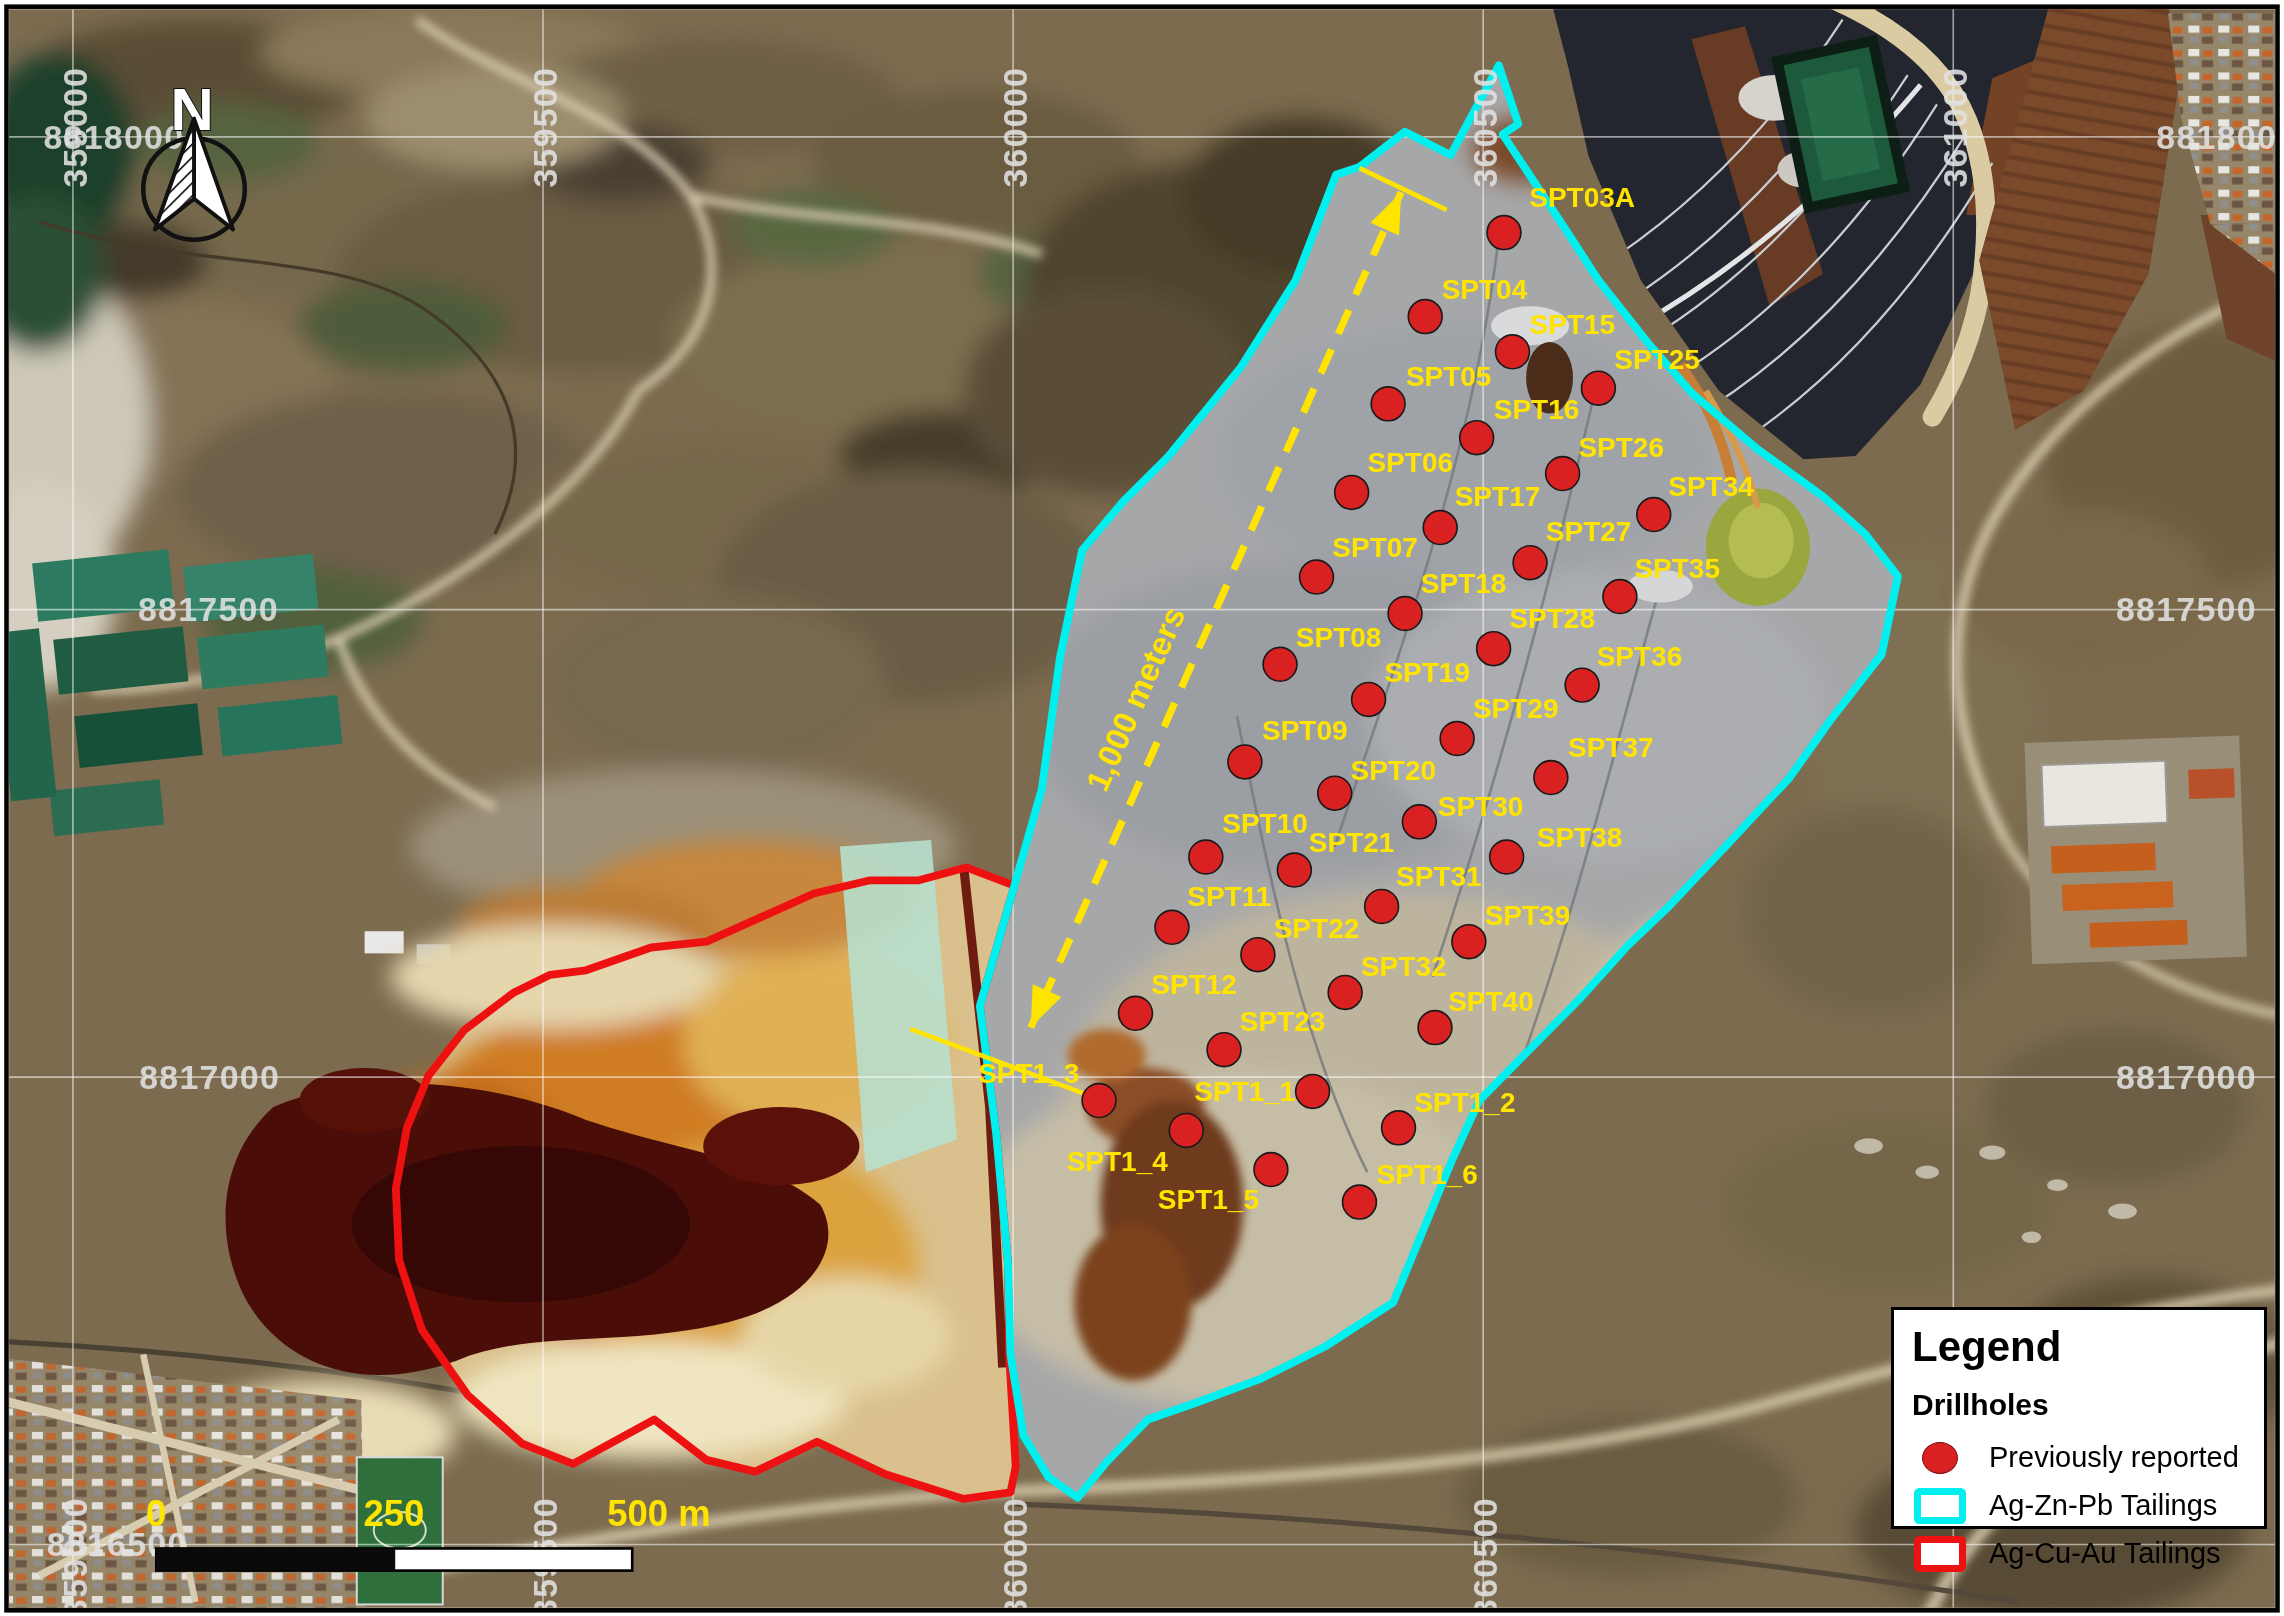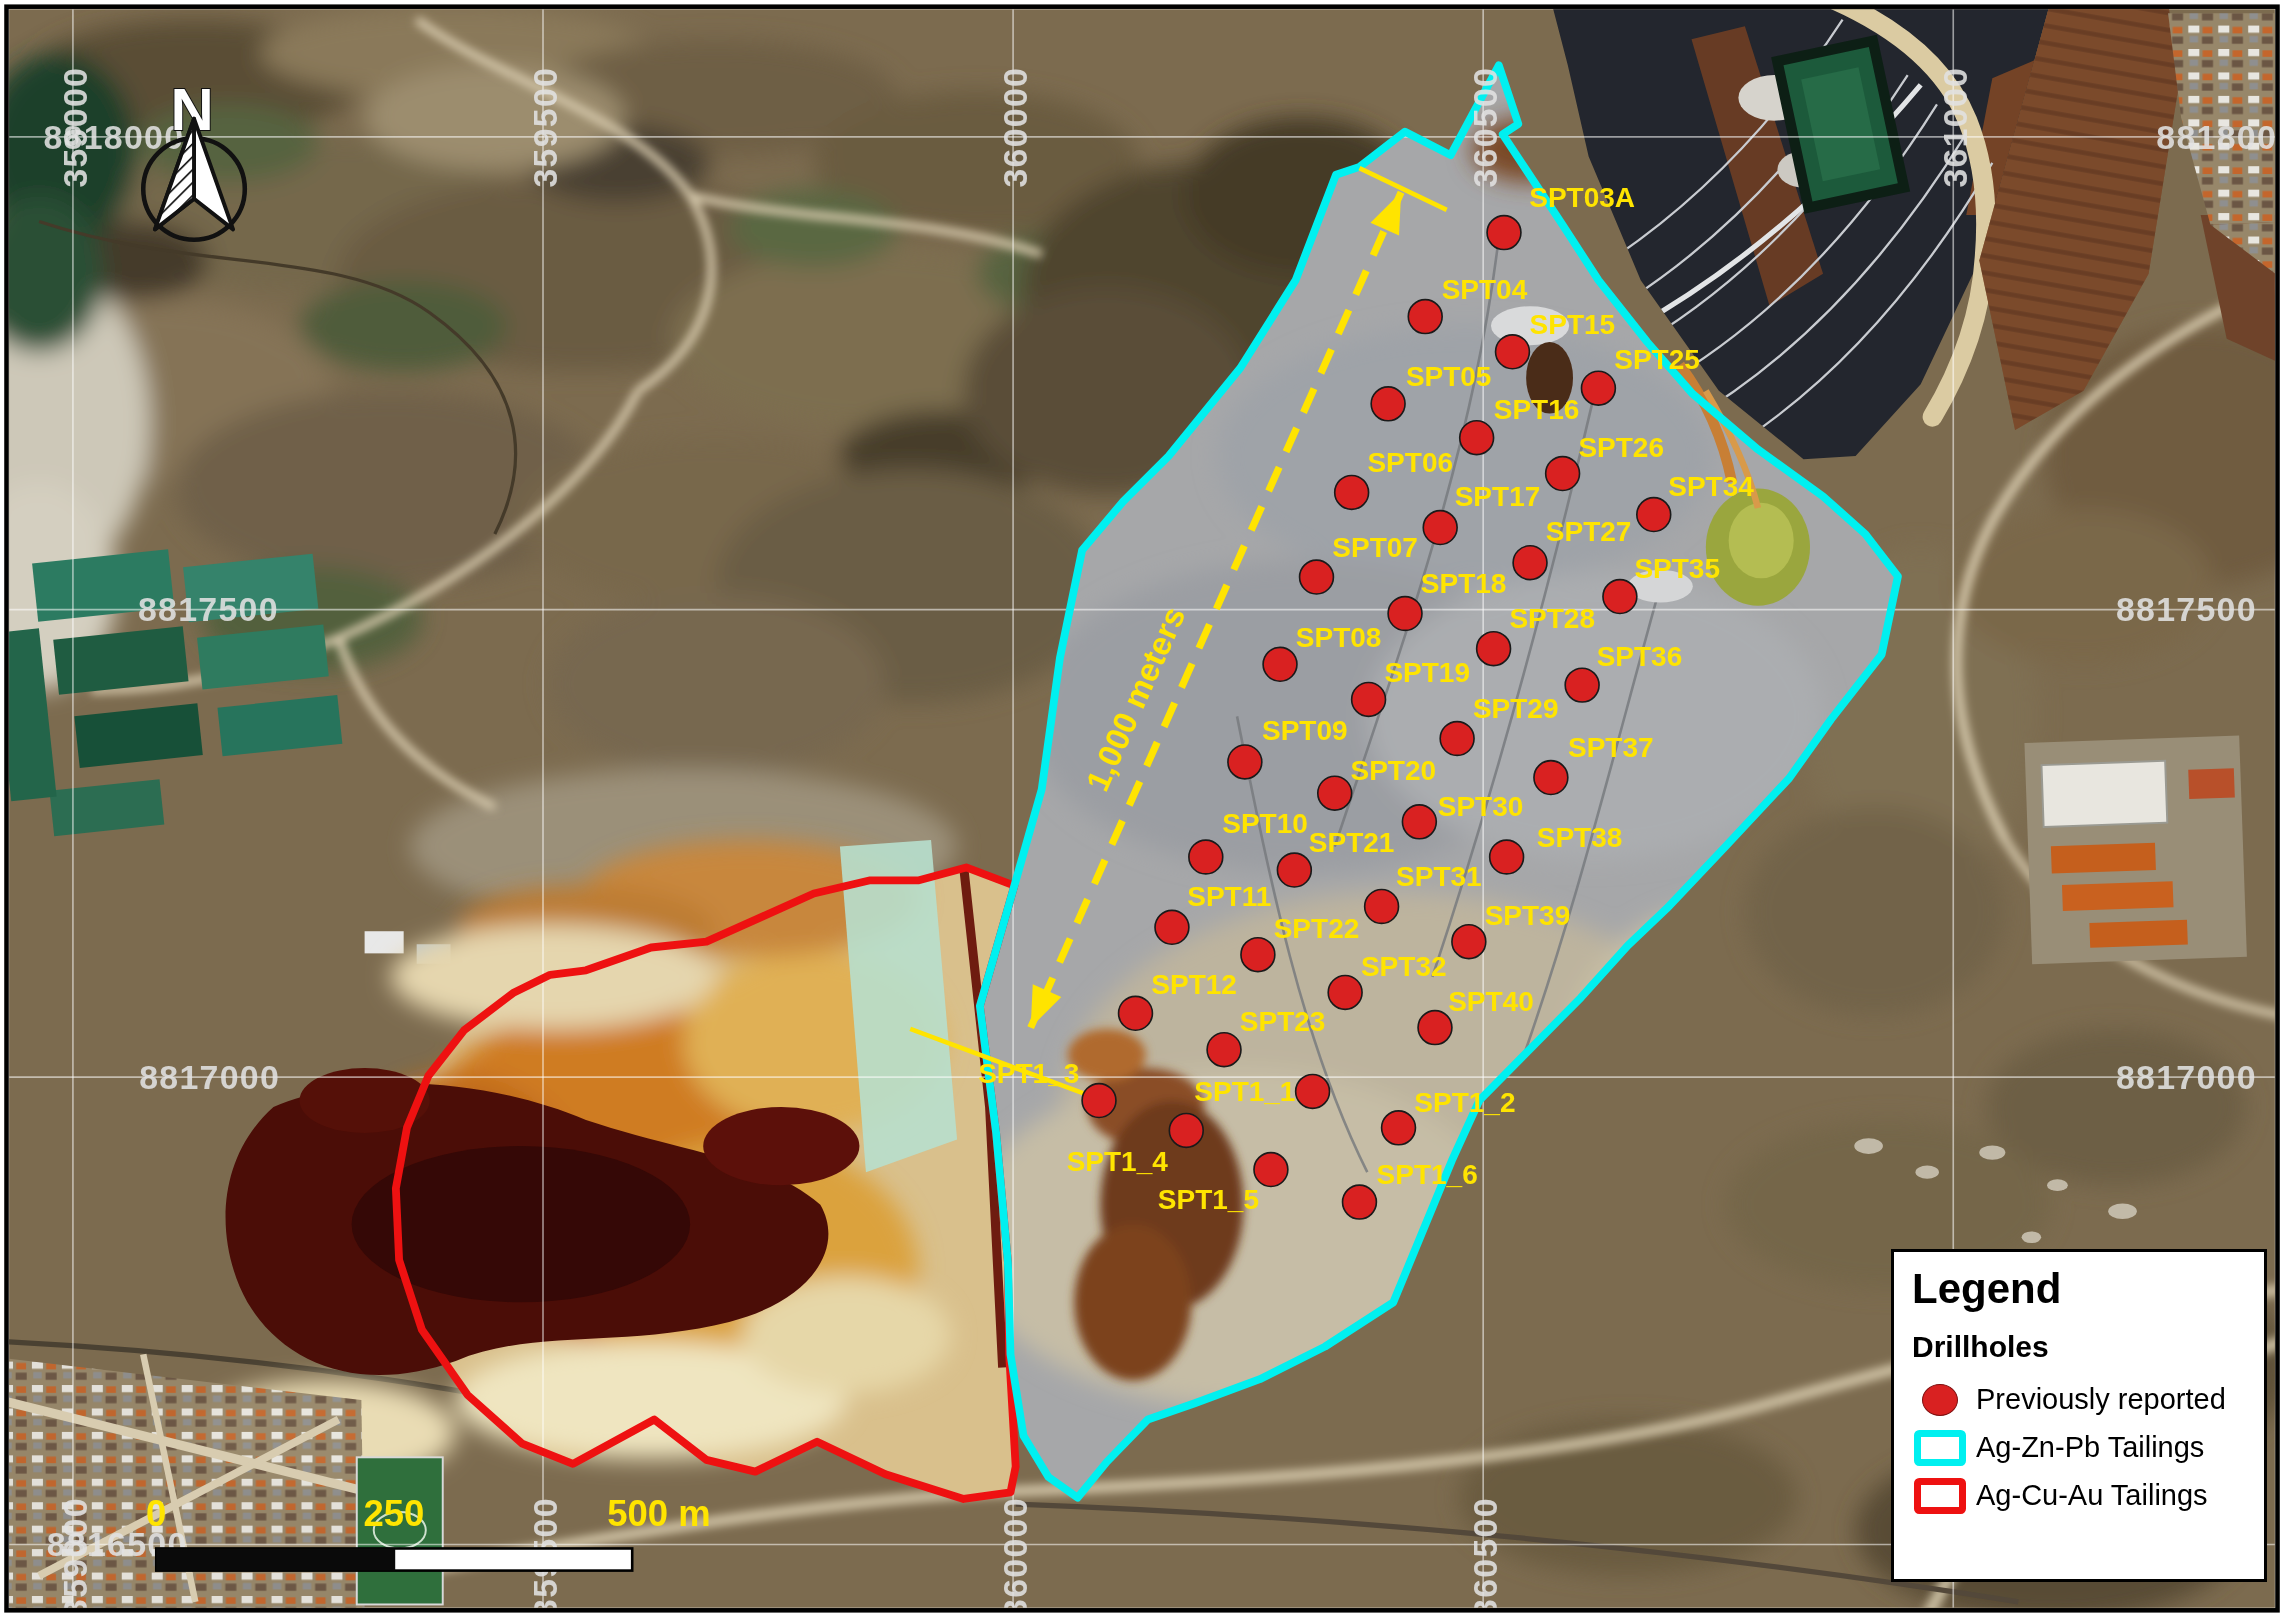--- a/index.html
+++ b/index.html
@@ -6,31 +6,31 @@
   .page{position:relative;width:2284px;height:1617px;background:#ffffff;overflow:hidden;
         font-family:"Liberation Sans",sans-serif;}
   svg{position:absolute;left:0;top:0;}
   text{font-family:"Liberation Sans",sans-serif;}
   .gridlab{font-weight:bold;font-size:52px;fill:#e2e2e2;opacity:.88;letter-spacing:2px;}
   .holelab{font-weight:bold;font-size:43px;}
   .scalelab{font-weight:bold;font-size:56px;}
   .measlab{font-weight:bold;font-size:50px;}
   .nlab{font-weight:bold;font-size:92px;fill:#ffffff;stroke:#111;stroke-width:3px;paint-order:stroke;}
   
-  .legend{position:absolute;left:1891px;top:1249px;width:376px;height:333px;background:#ffffff;
+  .legend{position:absolute;left:1891px;top:1307px;width:376px;height:222px;background:#ffffff;
           border:3.3px solid #000;box-sizing:border-box;padding:9px 0 0 18px;}
   .legend-title{font-size:42px;font-weight:bold;color:#000;margin:3.9px 0 17px 0;}
   .legend-section{font-size:30px;font-weight:bold;color:#000;margin:0 0 11.7px 0;}
   .legend-row{display:flex;align-items:center;height:48px;}
   .sym{width:56px;display:flex;justify-content:center;align-items:center;flex:0 0 56px;}
   .sym-dot{width:34px;height:30px;border-radius:50%;background:#d92121;border:1.3px solid #7e0f0f;}
   .sym-rect{width:38px;height:22px;background:#fff;border-radius:5.2px;}
   .sym-cyan{border:7.8px solid #00f0f0;}
   .sym-red{border:7.8px solid #ee1111;}
-  .legend-row .lab{font-size:29px;color:#000;margin-left:8px;white-space:nowrap;}
+  .legend-row .lab{font-size:29px;color:#000;margin-left:21px;white-space:nowrap;}
 </style>
 </head>
 <body>
 
 <div class="page">
 <svg width="2284" height="1617" viewBox="0 0 3508 2483">
   <defs>
     <filter id="soft" x="-40%" y="-40%" width="180%" height="180%">
           <feGaussianBlur stdDeviation="18"></feGaussianBlur>
         </filter>

